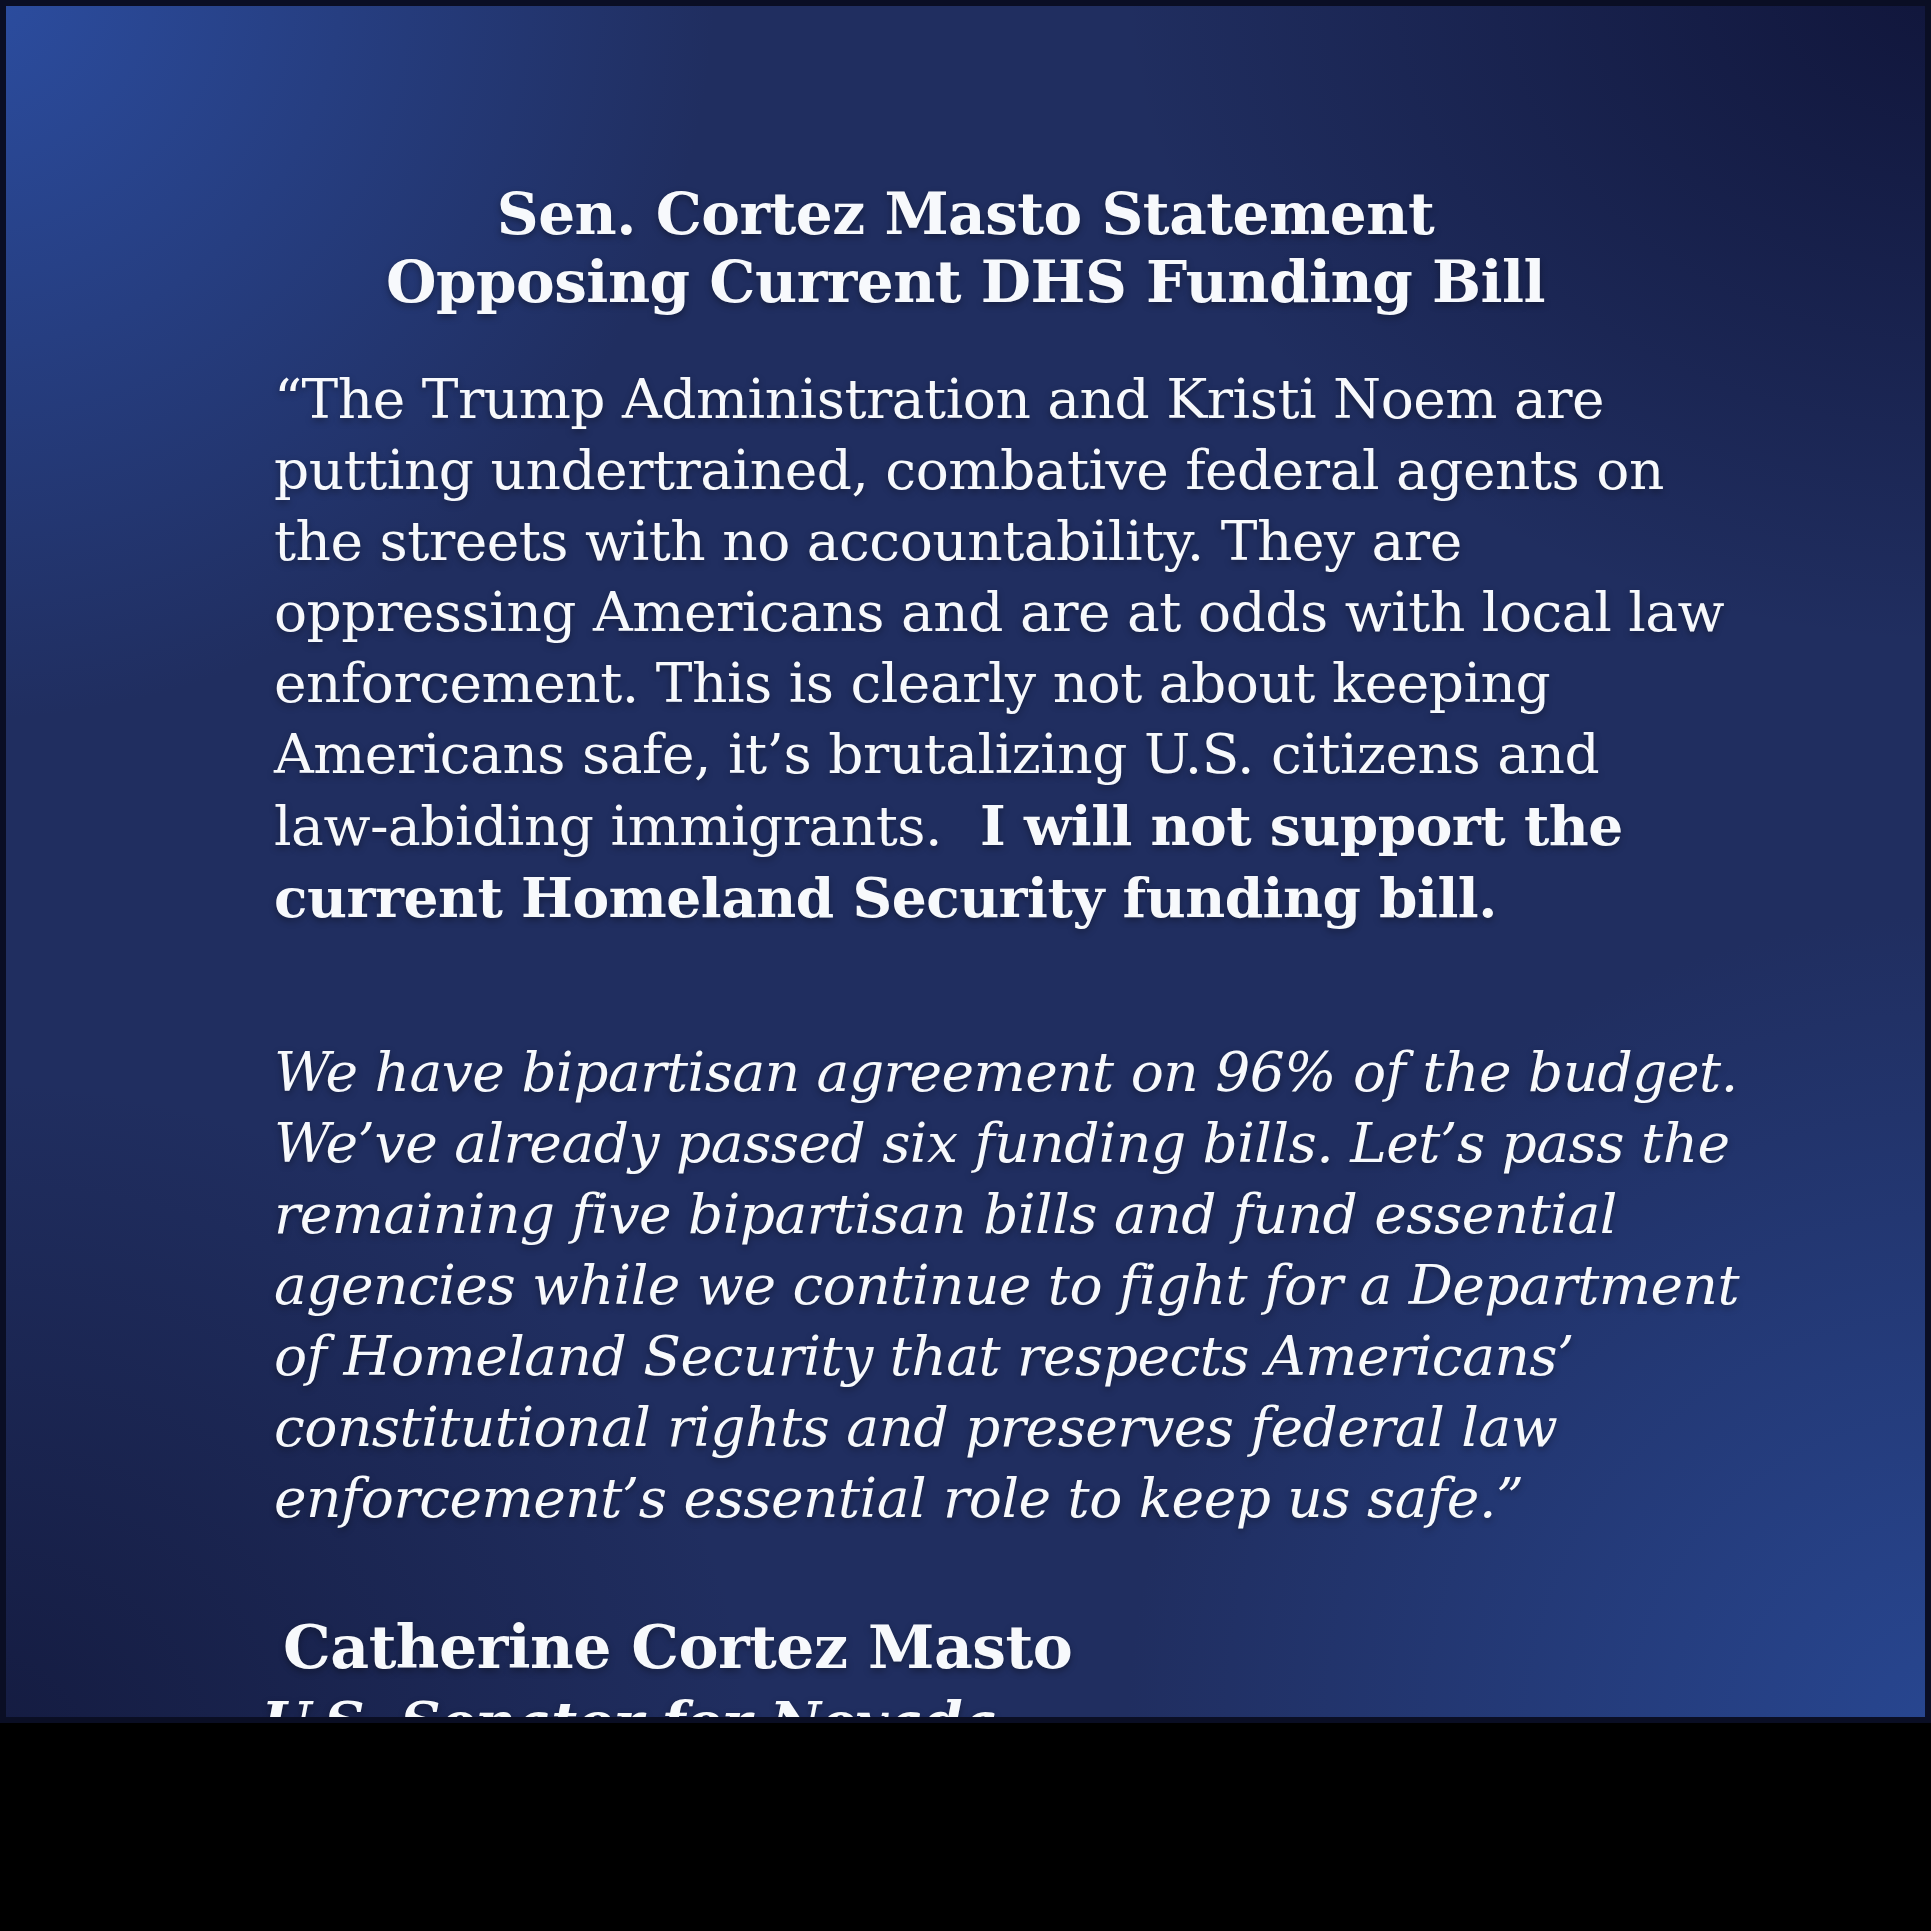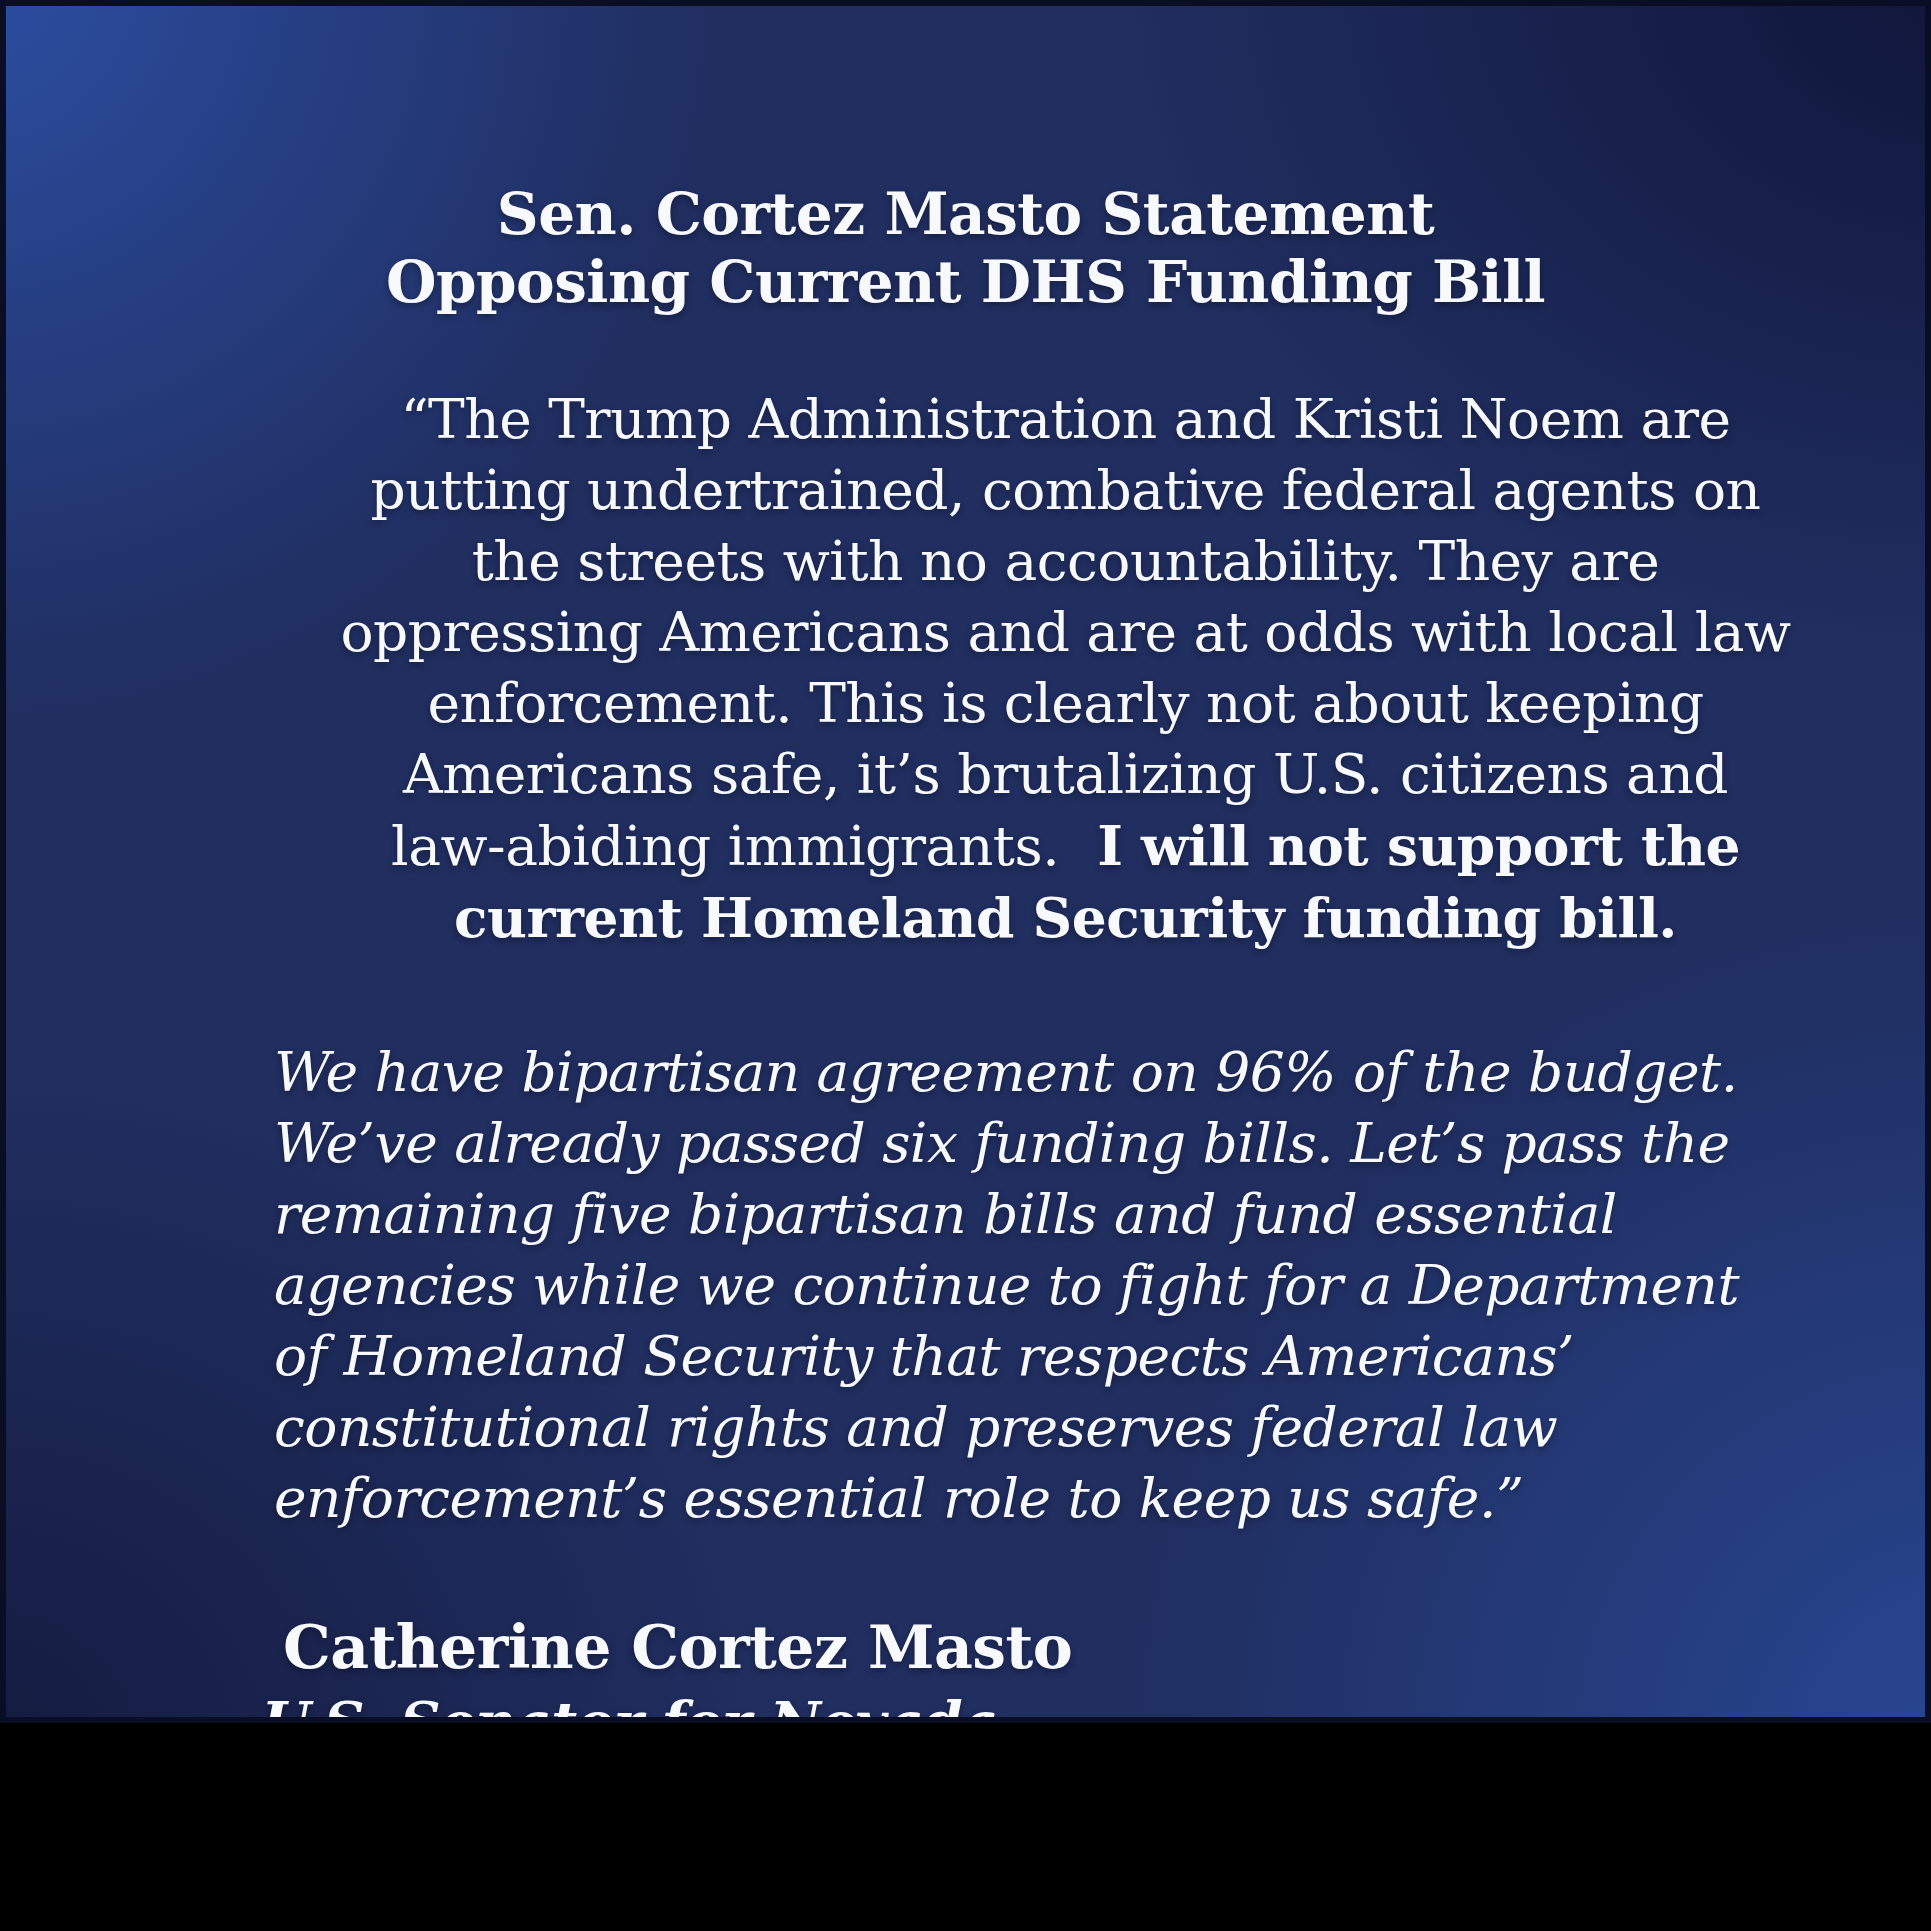--- a/index.html
+++ b/index.html
@@ -41,21 +41,21 @@
     position: absolute;
     left: 268px;
     width: 1583px;
     font-size: 55px;
     font-weight: 400;
     line-height: 71px;
     white-space: pre-line;
     letter-spacing: -0.5px;
     text-shadow: 0 2.9px 7.7px rgba(0,0,0,0.35);
   }
-  .para-1 { top: 378px; text-align: center; }
+  .para-1 { top: 358px; }
   .para-2 { top: 1031px; font-style: italic; }
   .emphasis { font-weight: 700; margin-left: 21px; }
   .sig-name {
     position: absolute;
     left: 268px;
     top: 1607px;
     font-size: 60px;
     font-weight: 700;
     line-height: 68px;
     letter-spacing: -0.5px;

